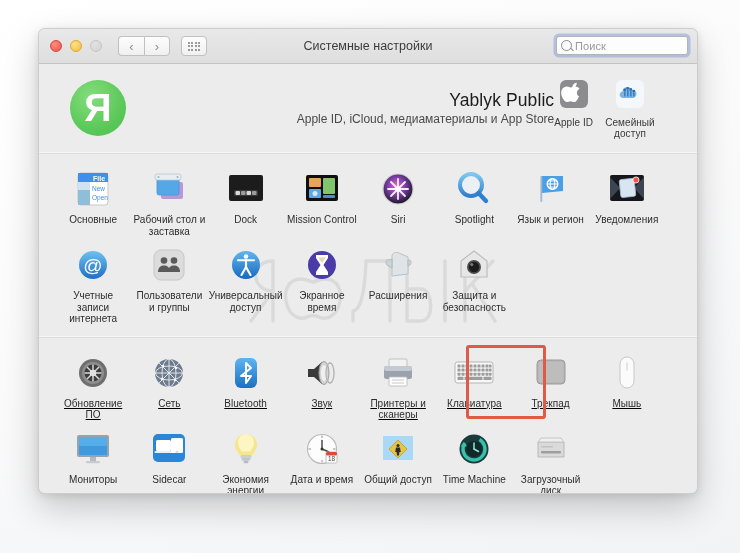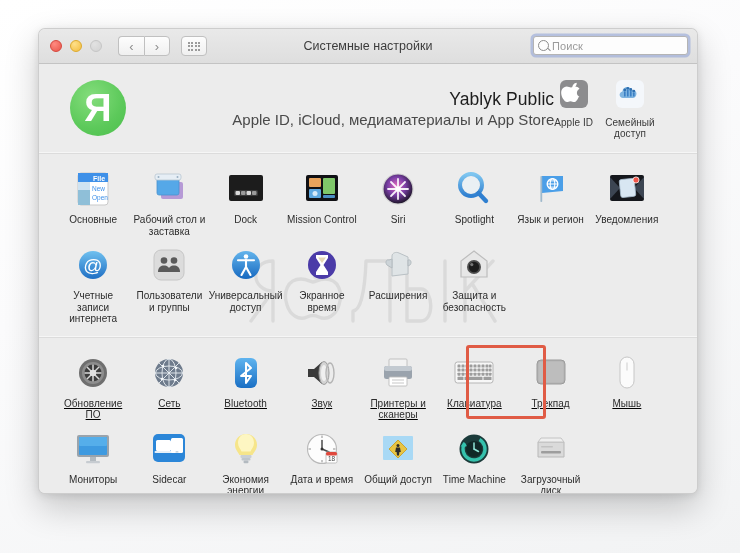--- a/index.html
+++ b/index.html
@@ -101,21 +101,21 @@
     color: #3c3c3c;
     pointer-events: none;
   }
 
   #search-wrap {
     position: absolute;
     right: 9px;
     top: 7px;
   }
   #search-field {
-    width: 155px;
+    width: 132px;
     height: 19px;
     border-radius: 3px;
     background: #fdfdfd;
     border: 1px solid #b4b4b4;
     box-shadow: 0 0 0 2.5px rgba(140,160,215,0.55);
     display: flex;
     align-items: center;
     padding: 3px 4px;
     box-sizing: border-box;
   }
@@ -183,21 +183,21 @@
     margin-left: 17px;
     font-family: "Liberation Sans", sans-serif;
   }
   #account-text { margin-left: 17px; flex: 1 1 auto; text-align: right; }
   #account-name {
     font-size: 17.5px;
     color: #1d1d1d;
     letter-spacing: .1px;
   }
   #account-sub {
-    font-size: 15px;
+    font-size: 12px;
     color: #4a4a4a;
     margin-top: 1px;
   }
   #account-icons {
     display: flex;
     margin-right: 16px;
     align-items: flex-start;
   }
 
   .pane-divider {

